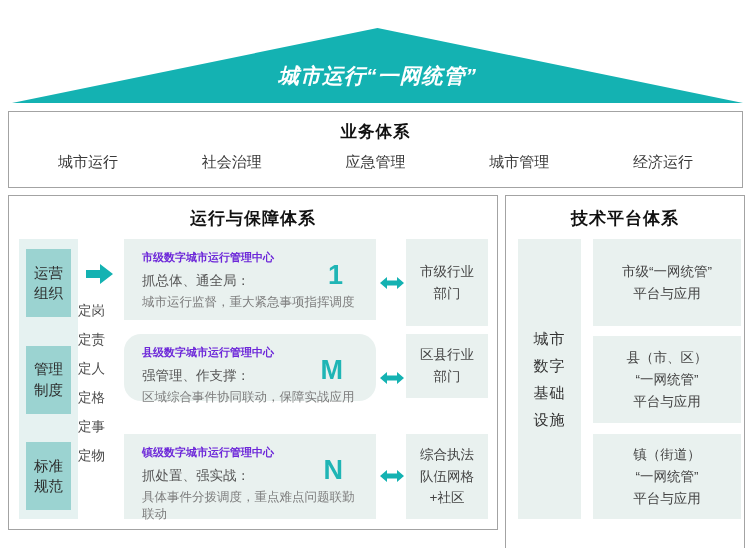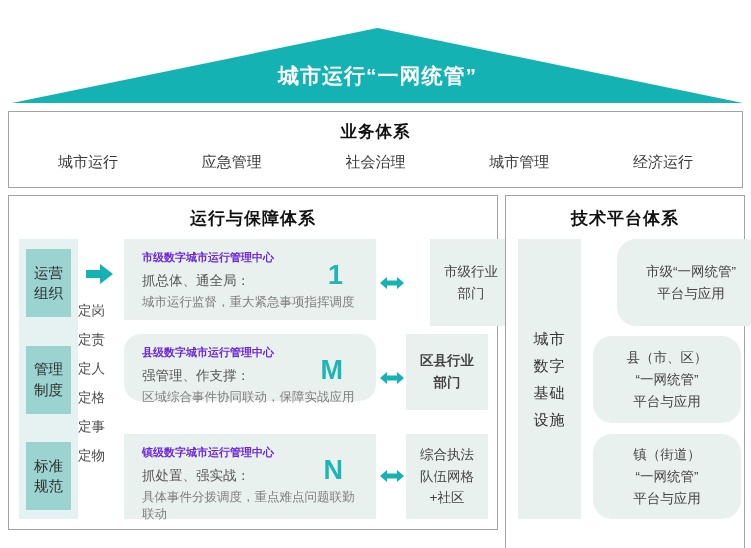--- a/index.html
+++ b/index.html
@@ -8,21 +8,21 @@
     font-family:"Liberation Sans","DejaVu Sans",sans-serif;
   }
   
   .roof{
     position:absolute;left:12px;top:28px;width:731px;height:75px;
     background:#14b2b2;
     clip-path:polygon(50% 0,100% 100%,0 100%);
   }
   .roof-title{
     position:absolute;left:0;right:0;bottom:13px;text-align:center;
-    color:#fff;font-size:21px;font-weight:bold;letter-spacing:1px;
+    color:#fff;font-size:21px;font-weight:bold;letter-spacing:1px;font-style:italic;
   }
   
   .panel{
     position:absolute;background:#fff;border:1.5px solid #a3a3a3;
     box-sizing:border-box;
   }
   .panel-title{
     text-align:center;font-weight:bold;font-size:17px;color:#111;
     padding-top:11px;letter-spacing:1px;
   }
@@ -75,25 +75,25 @@
   #tech{left:505px;top:195px;width:240px;height:392px;}
   .infra-box{
     position:absolute;left:12px;top:43px;width:63px;height:280px;
     background:#e9f1ef;display:flex;align-items:center;justify-content:center;
     text-align:center;font-size:15px;color:#333;white-space:pre-line;
     line-height:27px;letter-spacing:1px;
   }
   .platform-box{
     position:absolute;left:87px;width:148px;background:#e9f1ef;
     display:flex;align-items:center;justify-content:center;text-align:center;
-    font-size:13.5px;color:#444;line-height:22px;white-space:pre-line;border-radius:19px;
-  }
-  
-  .row1{top:43px;height:87px;margin-left:24px;}
-  .row2{top:138px;height:76px;font-weight:bold;}
+    font-size:13.5px;color:#444;line-height:22px;white-space:pre-line;
+  }
+  
+  .row1{top:43px;height:87px;}
+  .row2{top:138px;height:64px;}
   .row3{top:238px;height:85px;}
   .cb1{top:43px;height:81px;}
   .cb2{top:138px;height:67px;border-radius:17px;}
   .cb3{top:238px;height:85px;}
   .ar1{top:80px;}
   .ar2{top:175px;}
   .ar3{top:273px;}
   .pr2{top:140px;height:87px;}
 </style>
 </head>
@@ -102,22 +102,22 @@
 <div id="canvas">
 
   <div class="roof">
     <div class="roof-title">城市运行“一网统管”</div>
   </div>
 
   <div class="panel" id="business">
     <div class="panel-title">业务体系</div>
     <div class="biz-row">
       <div class="biz-chip">城市运行</div>
+      <div class="biz-chip">社会治理</div>
       <div class="biz-chip">应急管理</div>
-      <div class="biz-chip">社会治理</div>
       <div class="biz-chip">城市管理</div>
       <div class="biz-chip">经济运行</div>
     </div>
   </div>
 
   <div class="panel" id="operation">
     <div class="panel-title">运行与保障体系</div>
 
     <div class="strip">
       <div class="pillar">运营

